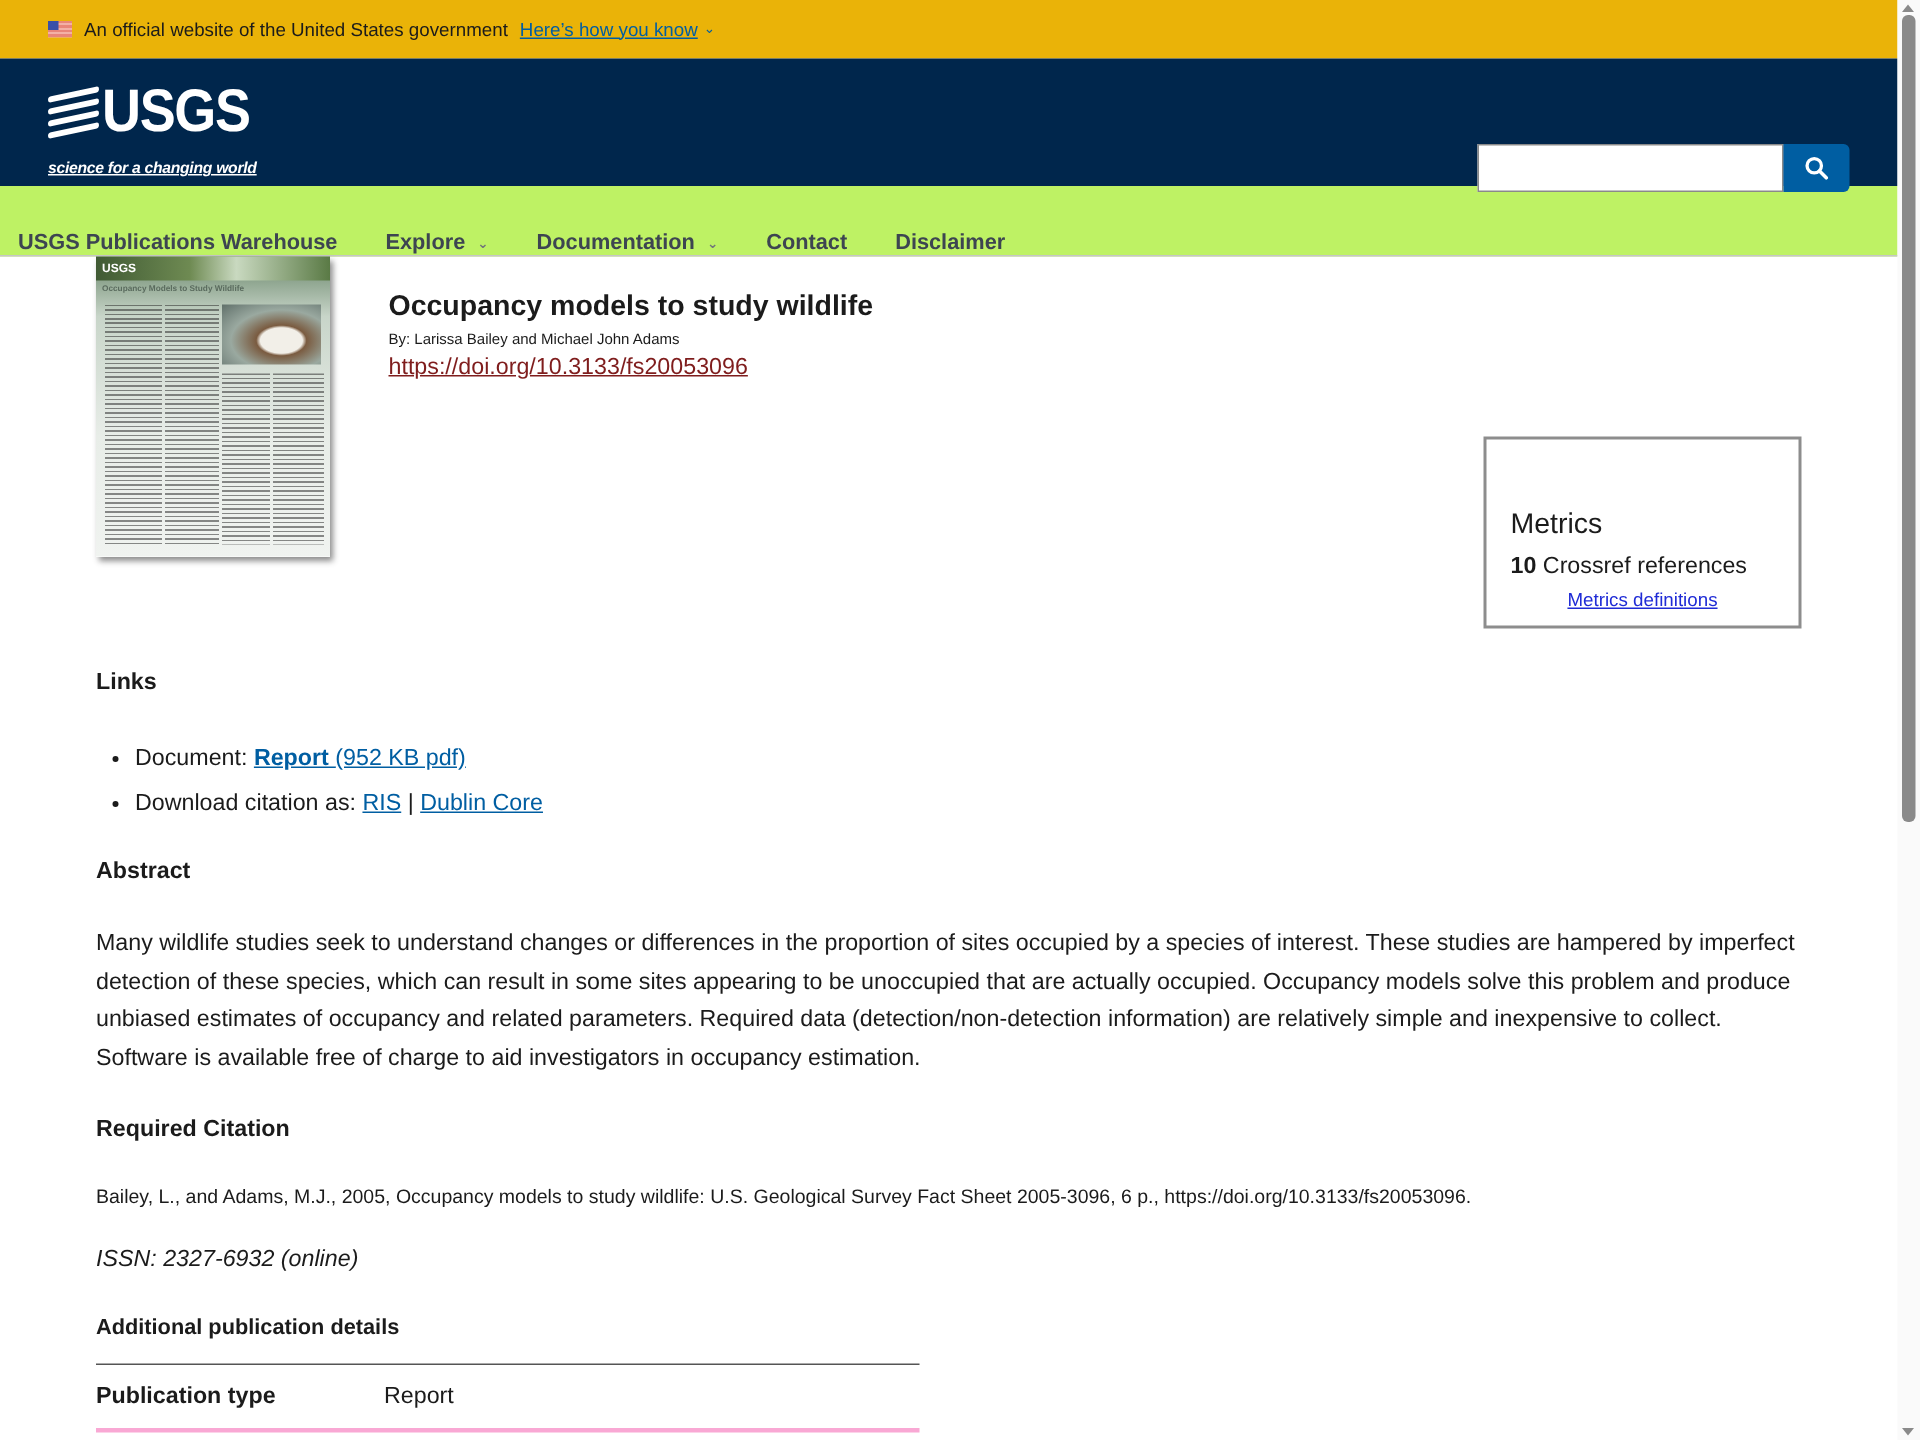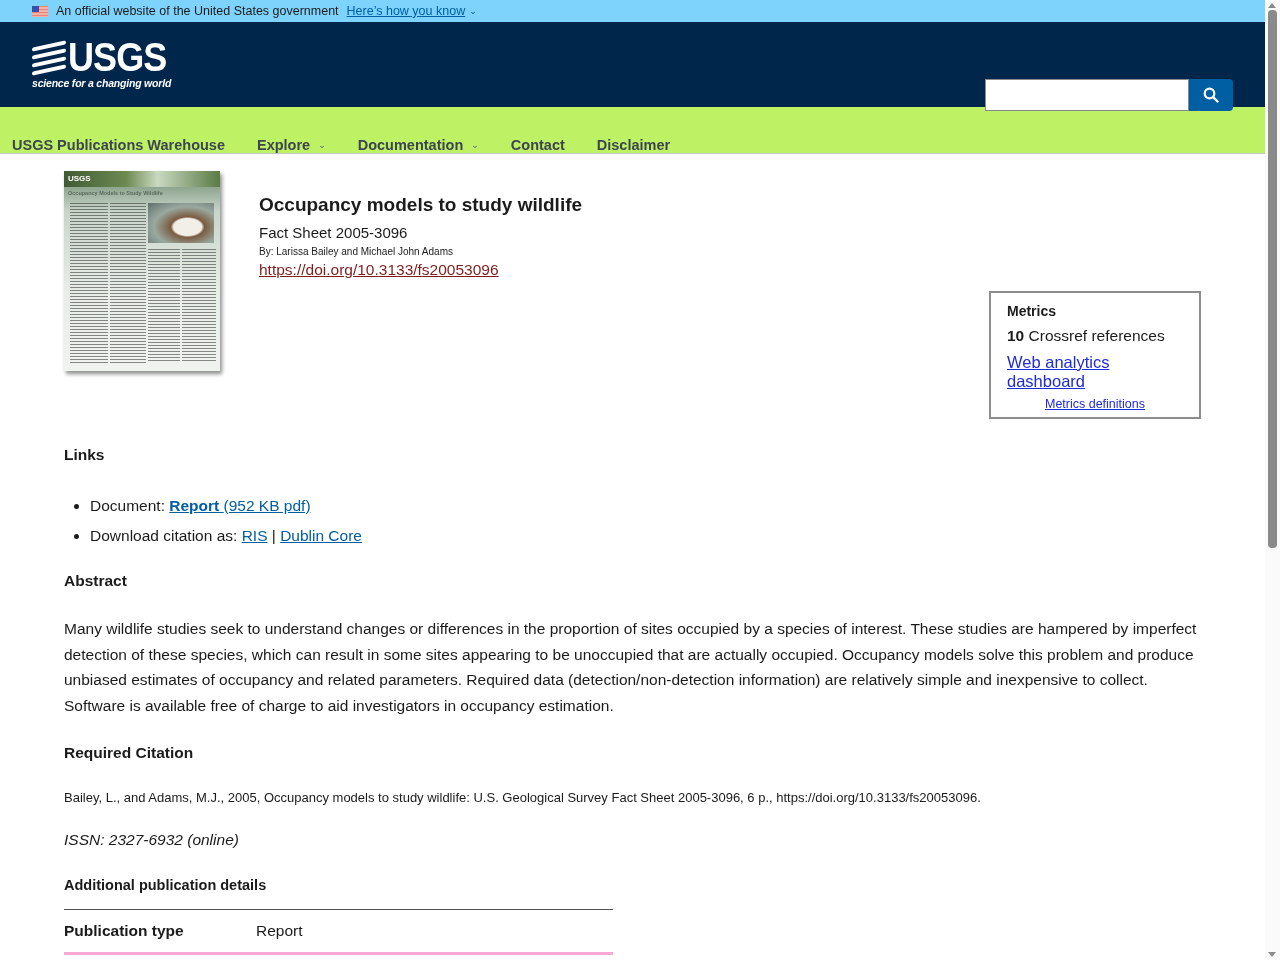--- a/index.html
+++ b/index.html
@@ -1,31 +1,31 @@
 <!DOCTYPE html>
 <html><head>
 <meta charset="utf-8">
 <style>
   * { box-sizing: border-box; margin: 0; padding: 0; }
   html, body { width: 1280px; height: 960px; overflow: hidden; background: #fff; }
   body { font-family: "Liberation Sans", "DejaVu Sans", sans-serif; color: #1b1b1b; position: relative; }
 
-  .gov-banner { height: 22px; background: #7dd3fc; display: flex; align-items: center; padding-left: 32px; font-size: 12.5px; color: #1b1b1b; width: 1265px; }
+  .gov-banner { height: 39px; background: #eab308; display: flex; align-items: center; padding-left: 32px; font-size: 12.5px; color: #1b1b1b; width: 1265px; }
   .flag { width: 16px; height: 11px; background: repeating-linear-gradient(to bottom, #e8857a 0 1.5px, #f3b0a6 1.5px 3px); position: relative; margin-right: 8px; }
   .flag::before { content: ""; position: absolute; left: 0; top: 0; width: 7px; height: 6px; background: #3a4fa8; }
   .gov-banner .hbl { color: #005ea2; text-decoration: underline; margin-left: 8px; }
   .gov-banner .chev { color: #005ea2; font-size: 9px; margin-left: 4px; }
 
   .header { height: 85px; background: #00264c; width: 1265px; position: relative; }
   .logo { position: absolute; left: 32px; top: 17px; color: #fff; }
   .logo .mark { display: flex; align-items: center; }
   .logo .waves { width: 34px; height: 34px; position: relative; margin-right: 2px; }
   .logo .waves span { position: absolute; left: 0; width: 34px; height: 4px; background: #fff; border-radius: 2px; transform: skewY(-12deg); }
   .logo .word { font-family: "Liberation Sans", sans-serif; font-weight: bold; font-size: 40px; letter-spacing: -1px; line-height: 36px; transform: scaleX(0.9); transform-origin: left; }
-  .logo .tag { font-style: italic; font-weight: bold; font-size: 10.5px; margin-top: 2px; letter-spacing: -0.2px; }
+  .logo .tag { font-style: italic; font-weight: bold; font-size: 10.5px; margin-top: 14px; letter-spacing: -0.2px; text-decoration: underline; }
   .search-wrap { position: absolute; left: 985px; top: 57px; display: flex; }
   .search-input { width: 204px; height: 32px; border: 1px solid #8a8a8a; background: #fff; font-size: 14px; padding: 0 6px; }
   .search-btn { width: 44px; height: 32px; background: #005ea2; border: none; border-radius: 0 4px 4px 0; display: flex; align-items: center; justify-content: center; }
 
   .nav { height: 47px; background: #bef264; border-bottom: 1px solid #c6c6c6; width: 1265px; display: flex; align-items: flex-end; padding-left: 12px; }
   .nav-item { font-weight: bold; font-size: 14.5px; color: #3d4551; margin-right: 32px; display: flex; align-items: center; }
   .nav-item .dd { font-size: 9px; margin-left: 8px; color: #71767a; }
 
   .main { position: absolute; left: 64px; top: 154px; width: 1140px; }
   .thumb { position: absolute; left: 0; top: 17px; width: 156px; height: 200px; background: linear-gradient(to bottom, #6f8f6a 0%, #8ea58f 8%, #c8d5c9 20%, #e8ede8 60%, #f0f3f0 100%); box-shadow: 2px 3px 4px rgba(0,0,0,0.45); overflow: hidden; }
@@ -35,21 +35,21 @@
   .thumb .t-col { position: absolute; top: 32px; height: 160px; background: repeating-linear-gradient(to bottom, #2f2f2f 0 1px, transparent 1px 3px); opacity: 0.55; }
   .thumb .t-img { position: absolute; left: 84px; top: 32px; width: 66px; height: 40px; background: radial-gradient(ellipse at 60% 60%, #f2efe8 0 25%, #7a5b40 30%, #9aa9a0 60%, #60706a 100%); }
 
   .title-block { position: absolute; left: 195px; top: 40px; }
   .pub-title { font-weight: bold; font-size: 19px; color: #1b1b1b; }
   .series { font-size: 15px; margin-top: 8px; }
   .authors { font-size: 10px; margin-top: 5px; }
   .doi { font-size: 15.5px; color: #7f1d1d; text-decoration: underline; margin-top: 4px; display: inline-block; }
 
   .metrics { position: absolute; left: 925px; top: 137px; width: 212px; height: 128px; border: 2px solid #8d8d8d; padding: 10px 16px; }
-  .metrics h3 { font-size: 14px; font-weight: bold; }
+  .metrics h3 { font-size: 19px; font-weight: normal; margin-top: 36px; }
   .metrics .refs { font-size: 15.5px; margin-top: 8px; }
   .metrics .refs b { font-weight: bold; }
   .metrics .wad { font-size: 16.5px; color: #1a0dab; color: #1f2bd6; text-decoration: underline; margin-top: 8px; display: block; }
   .metrics .mdef { font-size: 12.5px; color: #1f2bd6; text-decoration: underline; text-align: center; display: block; margin-top: 6px; }
 
   h2.sec { font-size: 15.5px; font-weight: bold; position: absolute; left: 0; }
   .links-list { position: absolute; left: 26px; top: 337px; font-size: 15.5px; line-height: 30px; }
   .links-list li { list-style: disc; }
   .lnk { color: #005ea2; text-decoration: underline; }
   .abstract { position: absolute; left: 0; top: 462px; width: 1140px; font-size: 15.5px; line-height: 25.5px; }
@@ -126,29 +126,27 @@
     <div class="t-title">Occupancy Models to Study Wildlife</div>
     <div class="t-col" style="left:6px;width:38px;"></div>
     <div class="t-col" style="left:46px;width:36px;"></div>
     <div class="t-img"></div>
     <div class="t-col" style="left:84px;top:78px;height:114px;width:32px;"></div>
     <div class="t-col" style="left:118px;top:78px;height:114px;width:34px;"></div>
   </div>
 
   <div class="title-block">
     <h1 class="pub-title">Occupancy models to study wildlife</h1>
-    <div class="series">Fact Sheet 2005-3096</div>
     <div class="authors">By: Larissa Bailey and Michael John Adams</div>
     <a class="doi">https://doi.org/10.3133/fs20053096</a>
   </div>
 
   <div class="metrics">
     <h3>Metrics</h3>
     <div class="refs"><b>10</b><span> Crossref references</span></div>
-    <a class="wad">Web analytics dashboard</a>
     <a class="mdef">Metrics definitions</a>
   </div>
 
   <h2 class="sec" style="top:292px">Links</h2>
   <ul class="links-list">
     <li><span>Document: </span><a class="lnk"><b>Report </b><span>(952 KB pdf)</span></a></li>
     <li><span>Download citation as: </span><a class="lnk">RIS</a><span> | </span><a class="lnk">Dublin Core</a></li>
   </ul>
 
   <h2 class="sec" style="top:418px">Abstract</h2>

